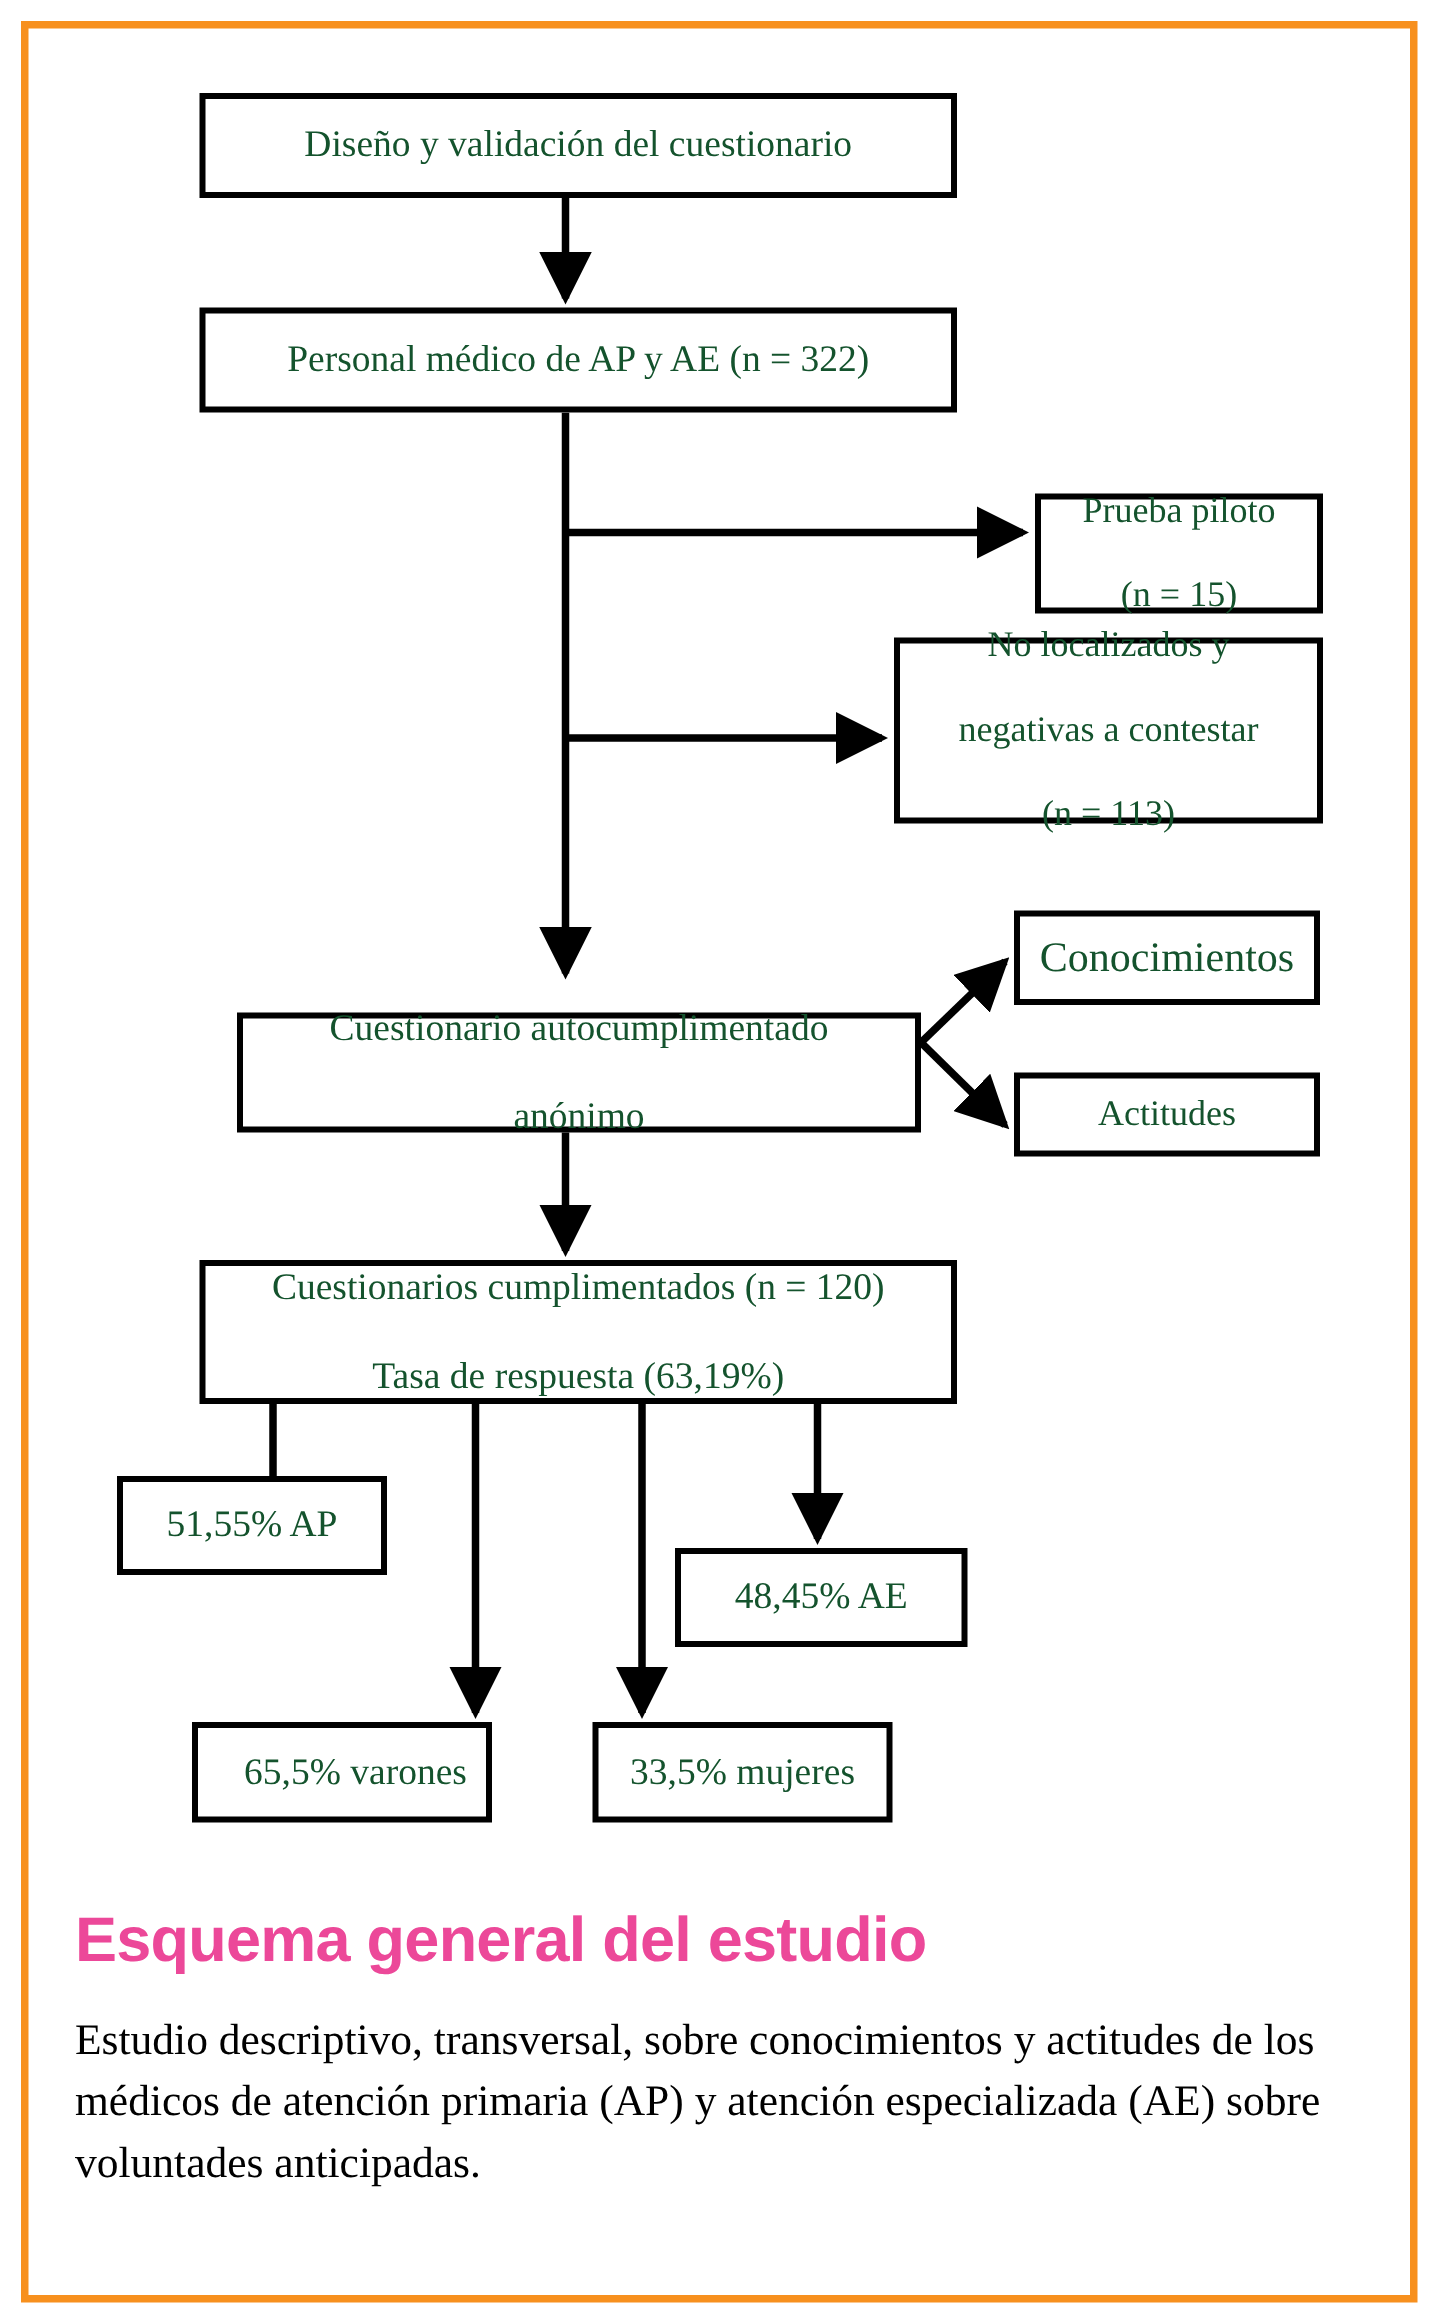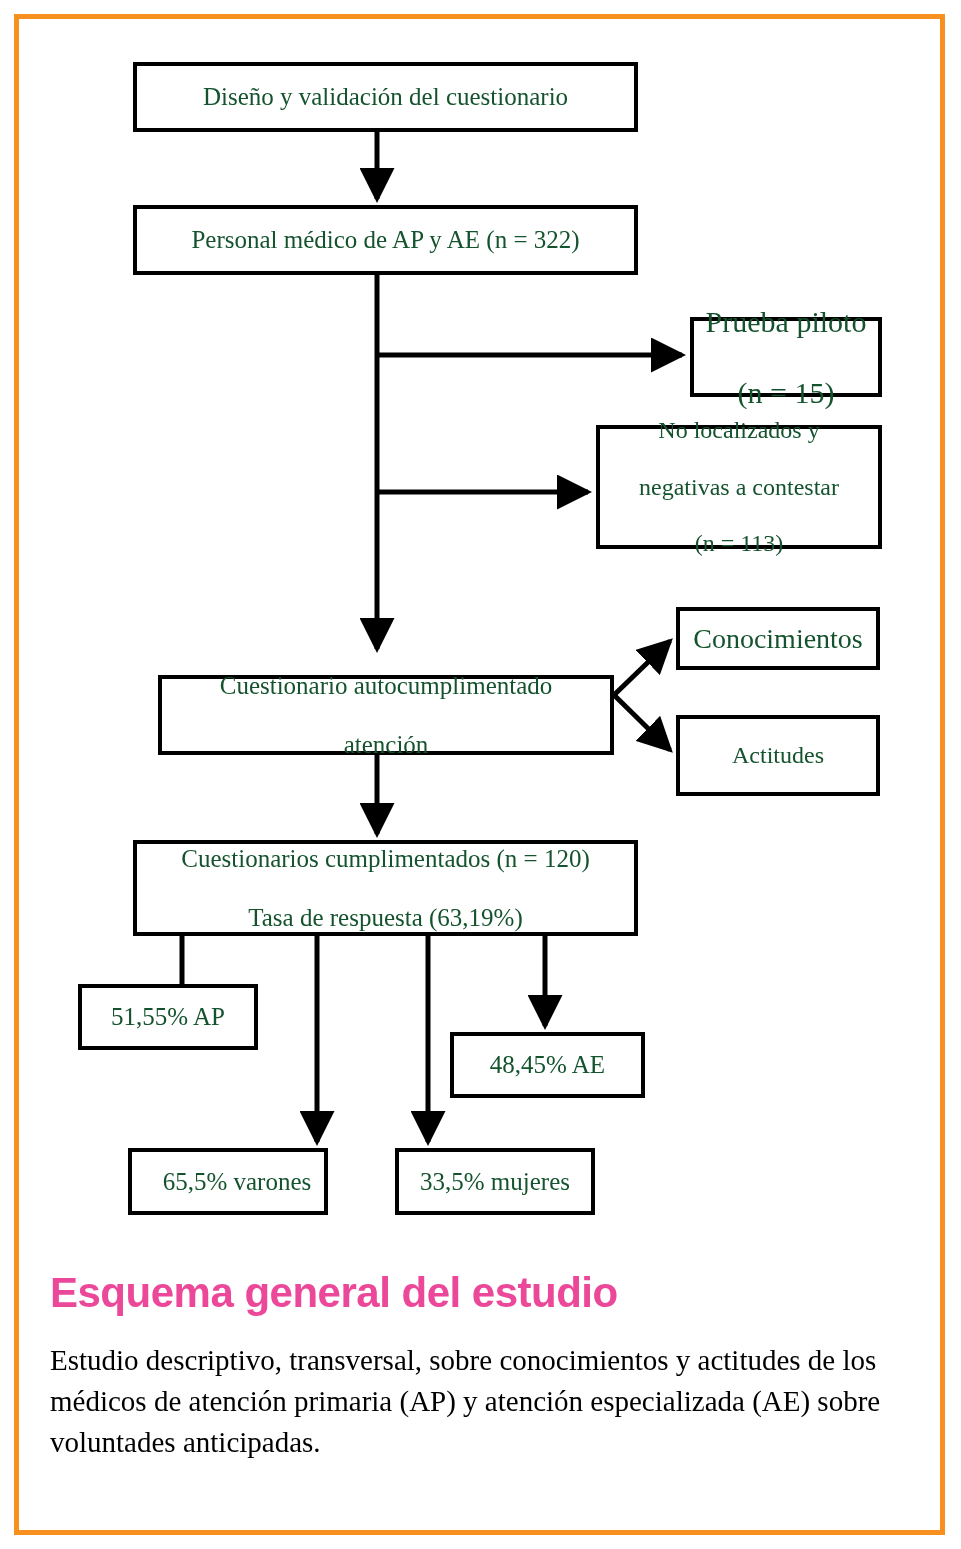--- a/index.html
+++ b/index.html
@@ -52,25 +52,25 @@
     font-family: Liberation Serif, serif;
     font-stretch: condensed;
     line-height: 1.18;
     padding: 2px 6px;
   }
   .node span { display: block; width: 100%; }
 
   
   #n-design   { left:133px; top:62px;   width:505px; height:70px;  font-size:25px; }
   #n-staff    { left:133px; top:205px;  width:505px; height:70px;  font-size:25px; }
-  #n-pilot    { left:690px; top:317px;  width:192px; height:80px;  font-size:30px; }
+  #n-pilot    { left:690px; top:329px;  width:192px; height:80px;  font-size:24px; }
   #n-nolocal  { left:596px; top:425px;  width:286px; height:124px; font-size:24px; }
   #n-quest    { left:158px; top:655px;  width:456px; height:80px;  font-size:25px;margin-top:20px; }
   #n-know     { left:676px; top:607px;  width:204px; height:63px;  font-size:28px; }
-  #n-attit    { left:676px; top:715px;  width:204px; height:81px;  font-size:24px; }
+  #n-attit    { left:676px; top:715px;  width:204px; height:56px;  font-size:24px; }
   #n-filled   { left:133px; top:840px;  width:505px; height:96px;  font-size:25px; }
   #n-ap       { left:78px;  top:984px; width:180px; height:66px;  font-size:25px; }
   #n-ae       { left:450px; top:1032px; width:195px; height:66px;  font-size:25px; }
   #n-varones  { left:128px; top:1148px; width:200px; height:67px;  font-size:25px;padding-left:24px; }
   #n-mujeres  { left:395px; top:1148px; width:200px; height:67px;  font-size:25px; }
 
   
   #caption {
     position: absolute;
     left: 50px;
@@ -157,21 +157,21 @@
       <span>
         <span>No localizados y</span><br>
         <span>negativas a contestar</span><br>
         <span>(n = 113)</span>
       </span>
     </div>
 
     <div class="node" id="n-quest">
       <span>
         <span>Cuestionario autocumplimentado</span><br>
-        <span>atención</span>
+        <span>anónimo</span>
       </span>
     </div>
 
     <div class="node" id="n-know">
       <span>Conocimientos</span>
     </div>
 
     <div class="node" id="n-attit">
       <span>Actitudes</span>
     </div>

